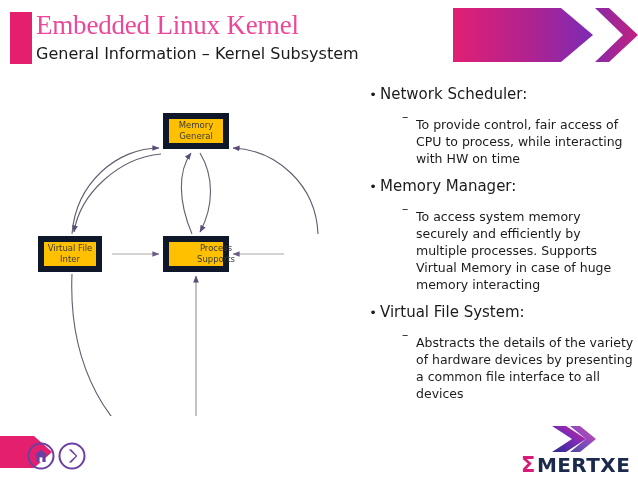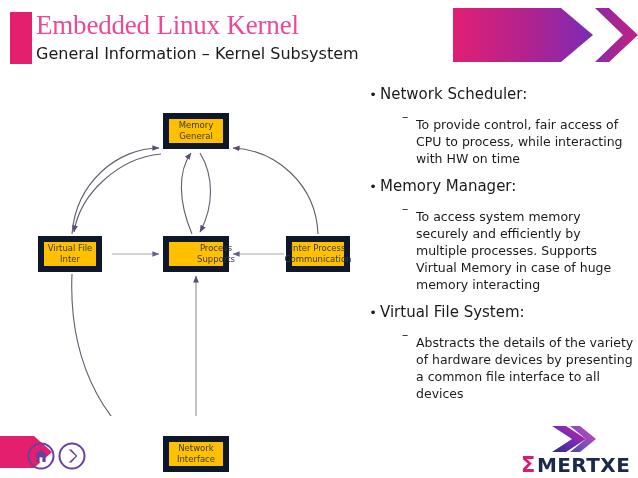--- a/index.html
+++ b/index.html
@@ -219,29 +219,21 @@
   <div class="node-box" id="node-virtual-file-system">
     <span class="node-line">Virtual File</span>
     <span class="node-line">Inter</span>
   </div>
 
   <div class="node-box" id="node-process-scheduler">
     <span class="node-line">Process</span>
     <span class="node-line">Supports</span>
   </div>
 
-  <div class="node-box" id="node-inter-process-communication">
-    <span class="node-line">Inter Process</span>
-    <span class="node-line">Communication</span>
-  </div>
-
-  <div class="node-box" id="node-network-interface">
-    <span class="node-line">Network</span>
-    <span class="node-line">Interface</span>
-  </div>
+
 </div>
 
 <div id="content-list">
 
   <div class="topic">
     <div class="topic-head">
       <span class="topic-bullet">•</span>
       <span class="topic-title">Network Scheduler:</span>
     </div>
     <div class="sub">

